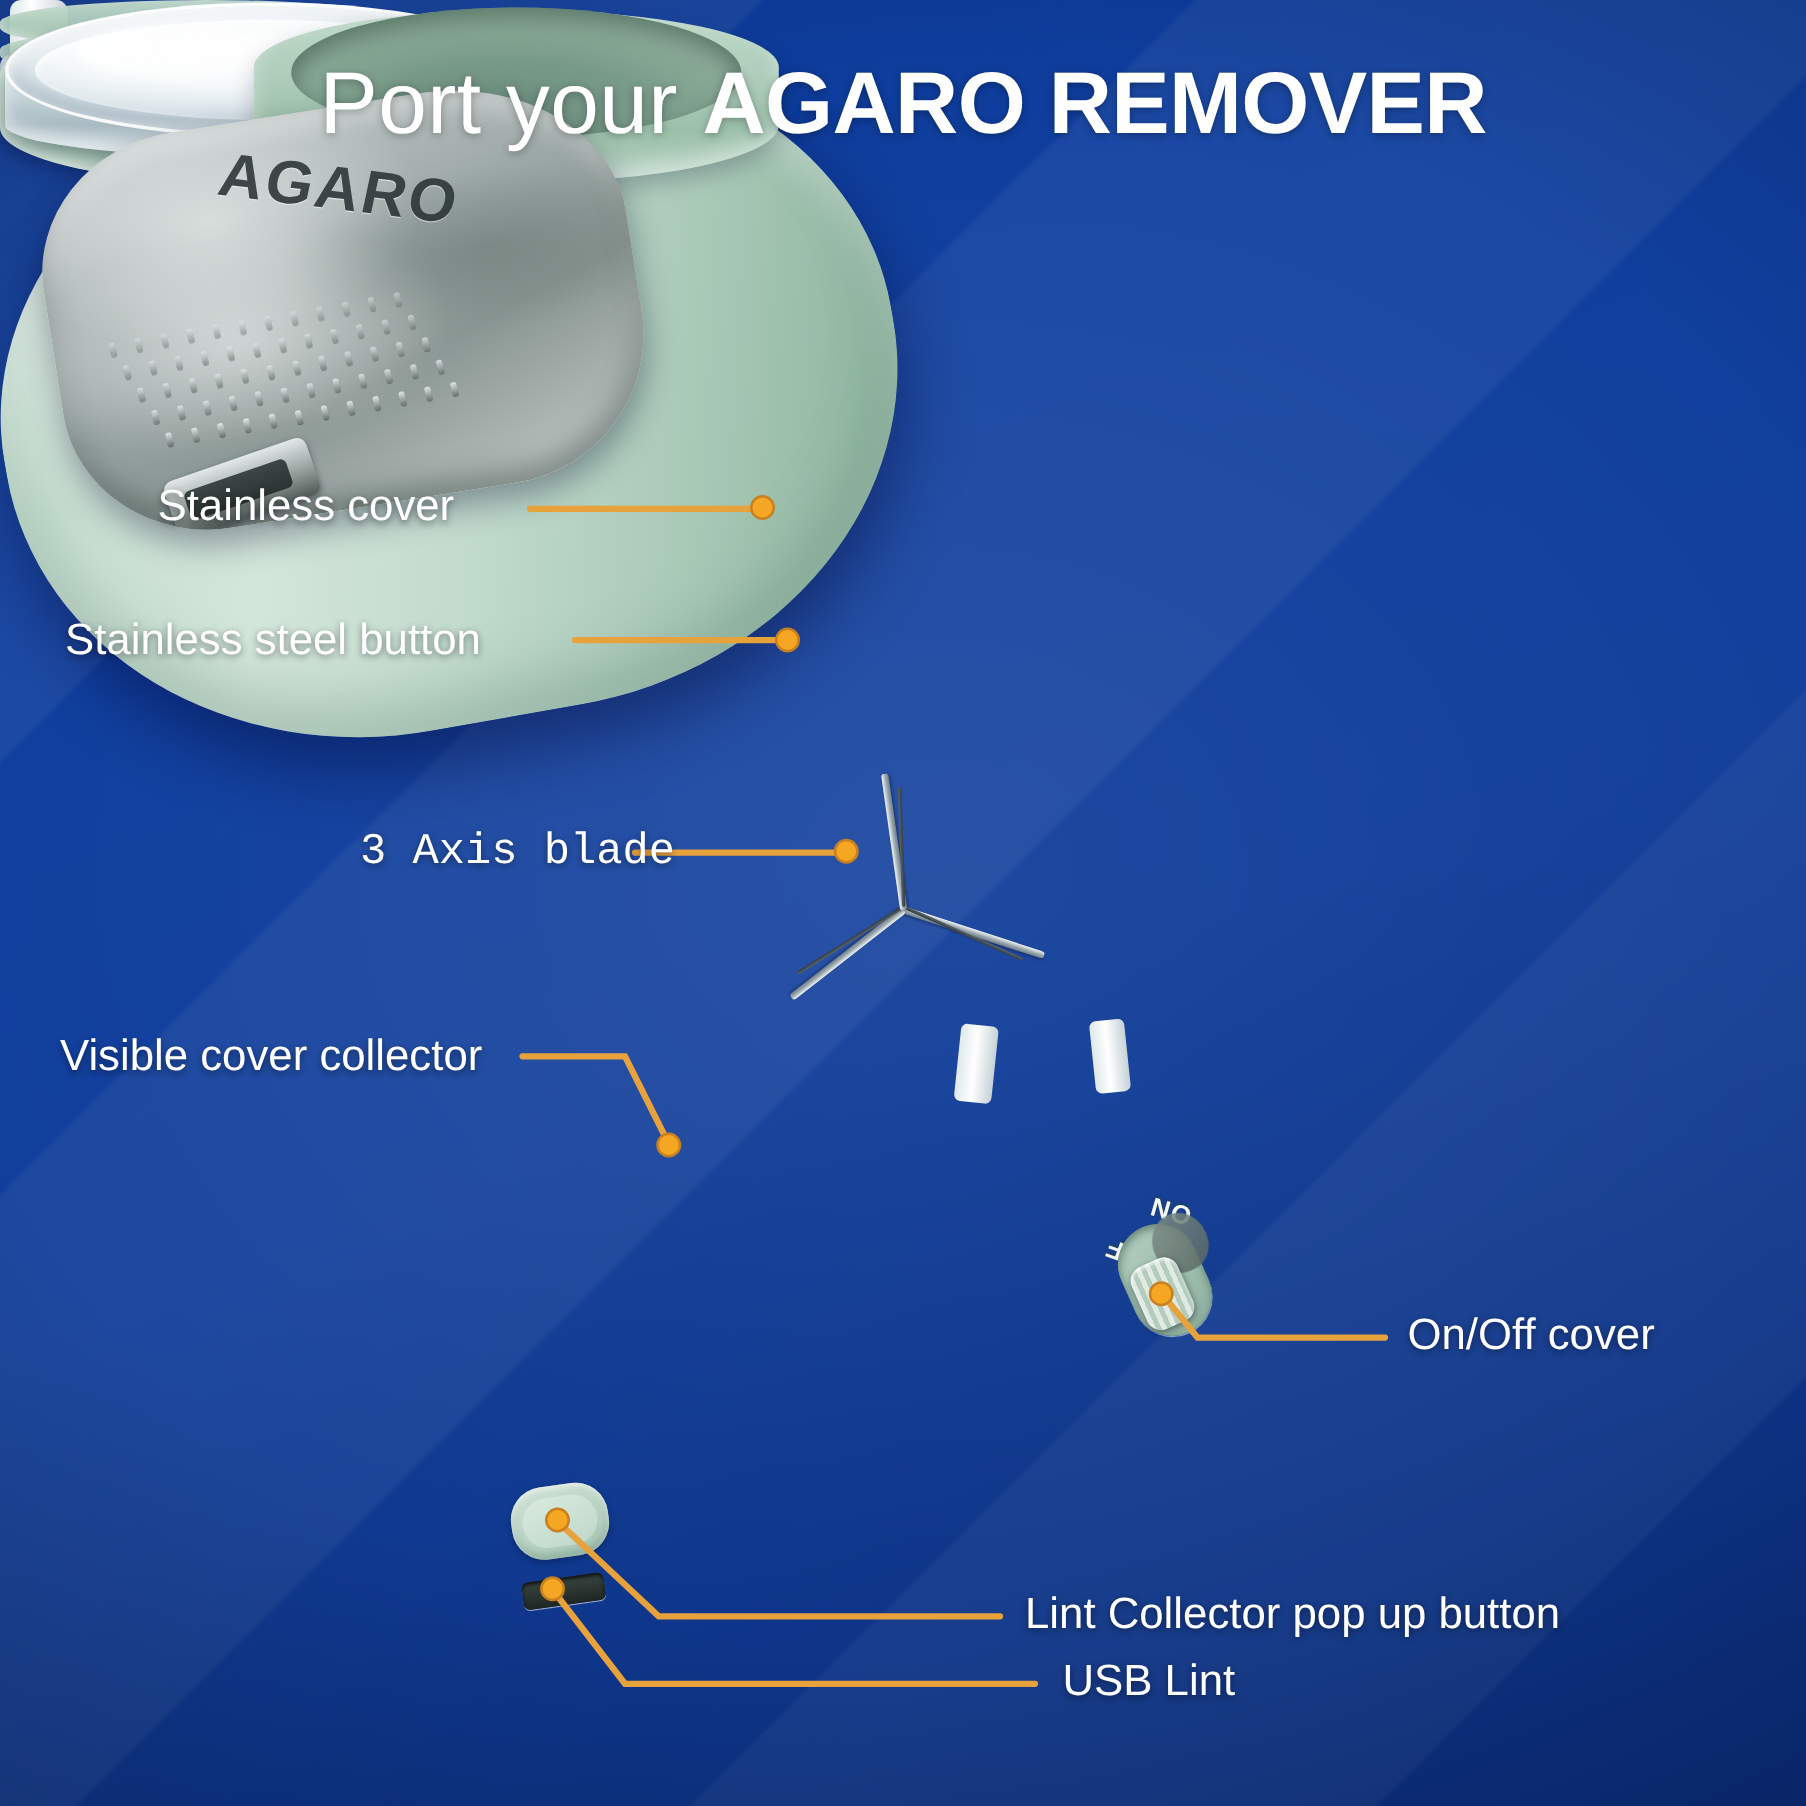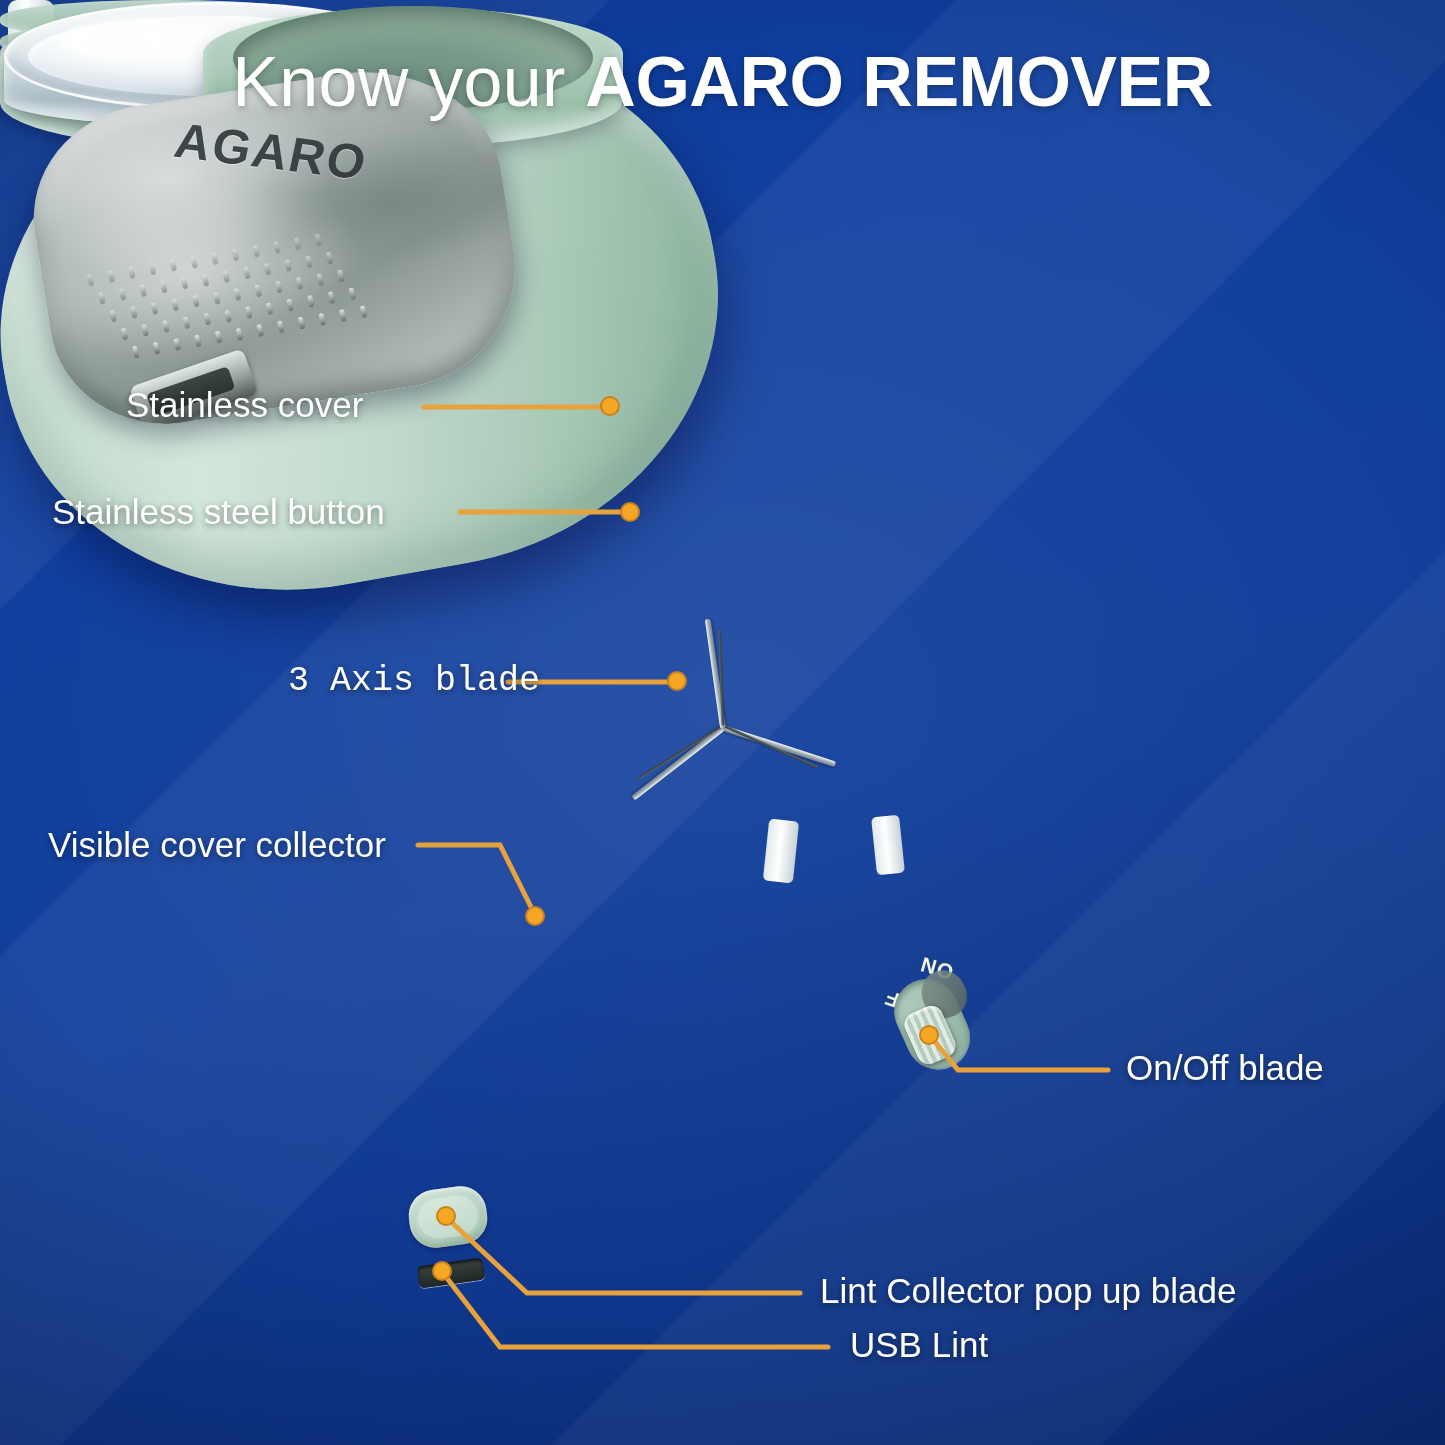--- a/index.html
+++ b/index.html
@@ -233,21 +233,21 @@
     box-shadow:inset 0 2px 3px rgba(0,0,0,.75), 0 1px 0 rgba(255,255,255,.55);
     transform:rotate(-8deg);
   }
 </style>
 </head>
 <body>
 
 <div id="stage">
 
   <div id="title">
-    <span class="reg">Know your </span><span class="bold">AGARO REMOVER</span>
+    <span class="reg">Port your </span><span class="bold">AGARO REMOVER</span>
   </div>
 
   <div id="product">
 
     <div id="body">
       <div id="bodyshell"></div>
 
       <div id="well">
         <div class="outer"></div>
         <div class="inner"></div>
@@ -668,17 +668,17 @@
       <circle cx="929" cy="1035" r="9"></circle>
       <circle cx="446" cy="1216" r="9"></circle>
       <circle cx="442" cy="1271" r="9"></circle>
     </g>
   </svg>
 
   <div class="lbl" style="left:126px;top:385px;">Stainless cover</div>
   <div class="lbl" style="left:52px;top:492px;">Stainless steel button</div>
   <div class="lbl" style="left:288px;top:661px;font-family:Liberation Mono, monospace;">3 Axis blade</div>
   <div class="lbl" style="left:48px;top:825px;">Visible cover collector</div>
-  <div class="lbl r" style="left:1126px;top:1048px;">On/Off blade</div>
-  <div class="lbl r" style="left:820px;top:1271px;">Lint Collector pop up blade</div>
+  <div class="lbl r" style="left:1126px;top:1048px;">On/Off cover</div>
+  <div class="lbl r" style="left:820px;top:1271px;">Lint Collector pop up button</div>
   <div class="lbl r" style="left:850px;top:1325px;">USB Lint</div>
 
 </div>
 
 </body></html>

